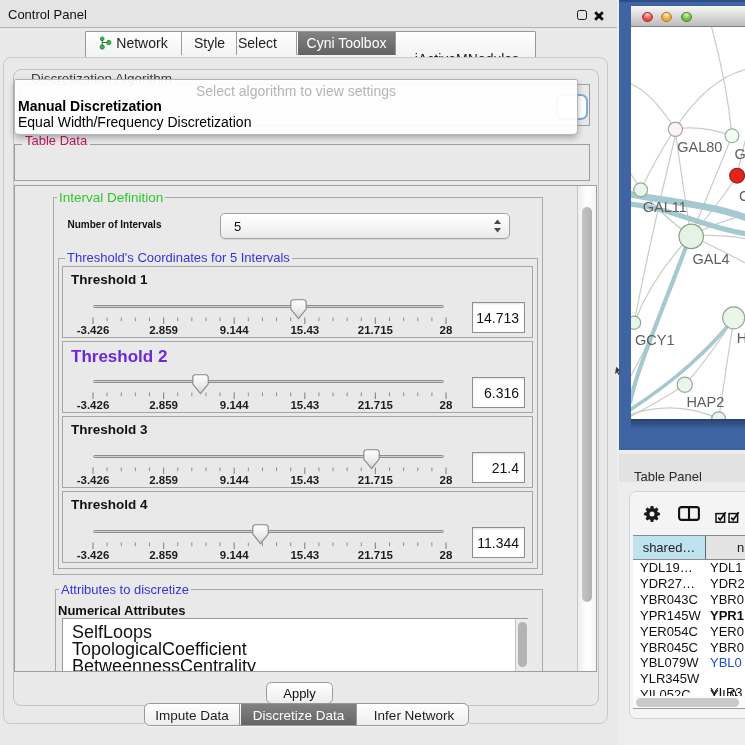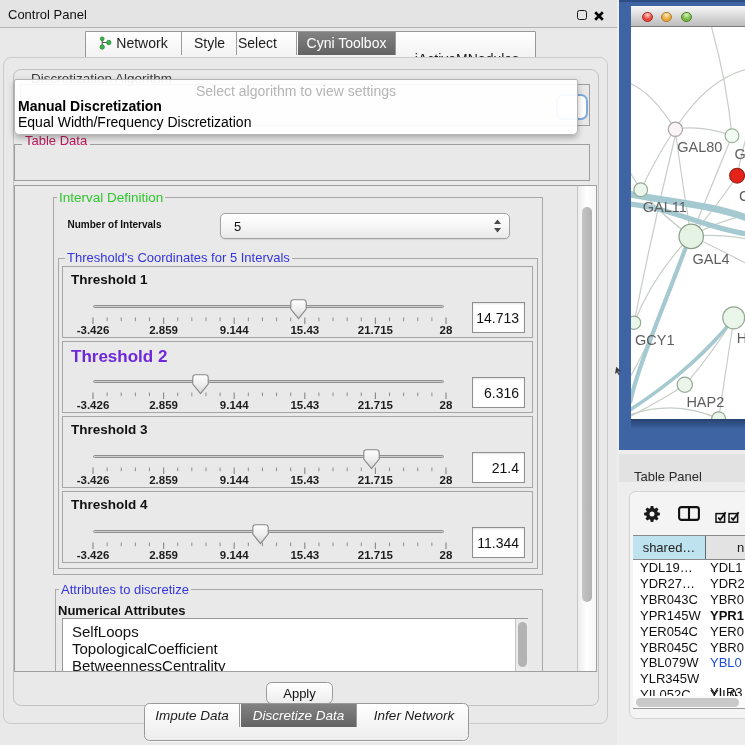--- a/index.html
+++ b/index.html
@@ -242,28 +242,28 @@
             </linearGradient>
           </defs>
     <path d="M 3.6,0.8 H 13.4 Q 16.2,0.8 16.2,3.6 V 10 L 8.5,19.6 L 0.8,10 V 3.6 Q 0.8,0.8 3.6,0.8 Z" fill="url(#thg490)" stroke="#878787" stroke-width="1.1"></path>
   </svg>
   <div style="position:absolute;left:409px;top:35px;width:53px;height:31px;border:1px solid #8f8f8f;background:#fff;box-shadow:inset 0 1px 2px rgba(0,0,0,0.12);font-size:14px;color:#111;line-height:31px;text-align:right;padding-right:5px;">11.344</div>
 </div>
 <div class="abs" style="left:40px;top:403px;width:488px;height:100px;border:1px solid #a8a8a8;"></div>
 <div class="abs" style="left:44px;top:396px;font-size:13px;color:#3434dd;background:#e9e9e9;padding:0 2px;">Attributes to discretize</div>
 <div class="abs" style="left:43px;top:417px;font-size:13px;font-weight:bold;color:#111;">Numerical Attributes</div>
 <div class="abs" style="left:47px;top:432px;width:466px;height:70px;border:1px solid #999;background:#fff;"></div>
-<div class="abs" style="left:57px;top:438px;font-size:15px;color:#111;line-height:16.8px;">SelfLoops<br>TopologicalCoefficient<br>BetweennessCentrality</div>
+<div class="abs" style="left:57px;top:438px;font-size:18px;color:#111;line-height:16.8px;">SelfLoops<br>TopologicalCoefficient<br>BetweennessCentrality</div>
 <div class="abs" style="left:500px;top:433px;width:12.5px;height:68px;background:#ececec;border-left:1px solid #c4c4c4;"></div>
 <div class="abs" style="left:502.5px;top:436px;width:9px;height:45px;border-radius:4.5px;background:#b3b3b3;"></div>
 <div class="abs" style="left:562px;top:0;width:21px;height:487px;background:linear-gradient(90deg,#ededed,#ffffff 45%,#f2f2f2);border-left:1px solid #c6c6c6;"></div>
 <div class="abs" style="left:567px;top:21px;width:10px;height:395px;border-radius:5px;background:linear-gradient(90deg,#c4c4c4,#b2b2b2);"></div>
 </div>
 <div class="abs" style="left:266px;top:682px;width:67px;height:22px;border:1px solid #9a9a9a;border-radius:5.5px;background:linear-gradient(#ffffff,#ededed);font-size:13px;color:#111;text-align:center;line-height:21px;">Apply</div>
-<div style="position:absolute;left:144px;top:703px;width:325px;height:38px;border:1px solid #989898;border-radius:5.5px;background:linear-gradient(#ffffff,#ededed);font-size:13.5px;color:#1c1c1c;overflow:hidden;box-shadow:0 1px 0 rgba(255,255,255,0.6);font-style:italic;">
+<div style="position:absolute;left:144px;top:703px;width:325px;height:23px;border:1px solid #989898;border-radius:5.5px;background:linear-gradient(#ffffff,#ededed);font-size:13.5px;color:#1c1c1c;overflow:hidden;box-shadow:0 1px 0 rgba(255,255,255,0.6);">
       <div style="position:absolute;left:0px;top:0;width:95px;height:23px;border-right:1px solid #9b9b9b;text-align:center;line-height:23px;">Impute Data</div>
       <div style="position:absolute;left:96px;top:0;width:116px;height:23px;background:linear-gradient(#828282,#636363);color:#fff;border-right:1px solid #9b9b9b;text-align:center;line-height:23px;">Discretize Data</div>
       <div style="position:absolute;left:213px;top:0;width:112px;height:23px;text-align:center;line-height:23px;">Infer Network</div>
     </div>
 <div class="abs" style="left:619px;top:0;width:126px;height:450px;background:linear-gradient(#2e4d83 0,#2e4d83 2px,#3e64a3 2px);"></div>
 <div class="abs" style="left:631px;top:6px;width:114px;height:21px;background:linear-gradient(#f7f7f7,#bdbdbd);border-bottom:1px solid #7e7e7e;"></div>
 <div class="abs" style="left:641.9px;top:11.5px;width:10.8px;height:10.8px;border-radius:50%;background:radial-gradient(circle at 50% 22%, #ffd5d0 0%, #e8443c 60%, #e8443c 100%);border:1px solid #a8342e;"></div>
 <div class="abs" style="left:661.4px;top:11.5px;width:10.8px;height:10.8px;border-radius:50%;background:radial-gradient(circle at 50% 22%, #ffeebb 0%, #eaa63d 60%, #eaa63d 100%);border:1px solid #b07b27;"></div>
 <div class="abs" style="left:681.2px;top:11.5px;width:10.8px;height:10.8px;border-radius:50%;background:radial-gradient(circle at 50% 22%, #d8f5b8 0%, #76b843 60%, #76b843 100%);border:1px solid #538230;"></div>
 <div class="abs" style="left:631px;top:27px;width:114px;height:392px;background:#fff;overflow:hidden;">

